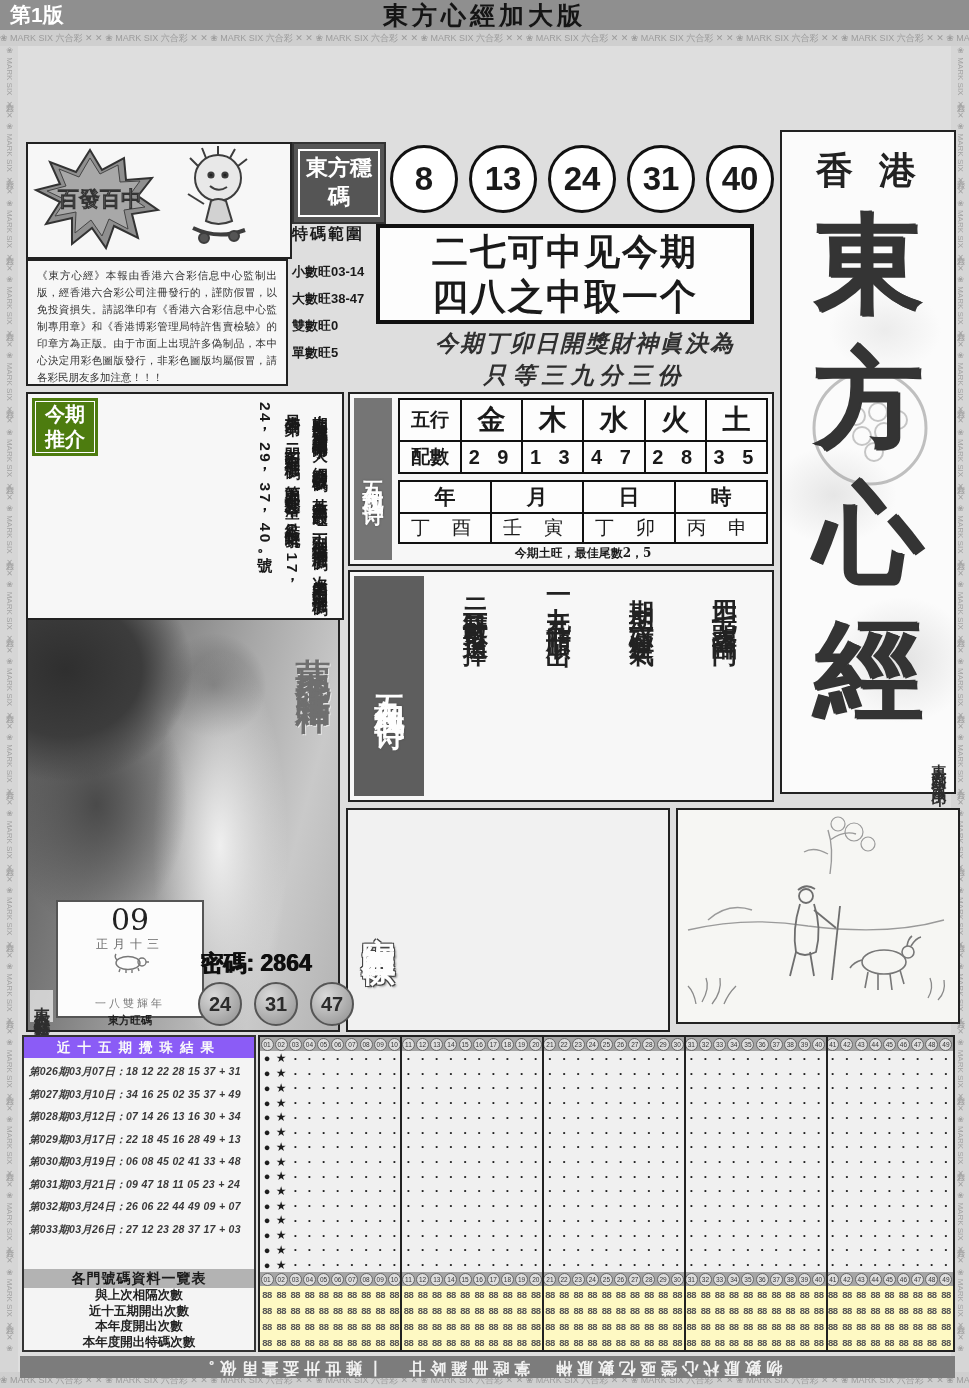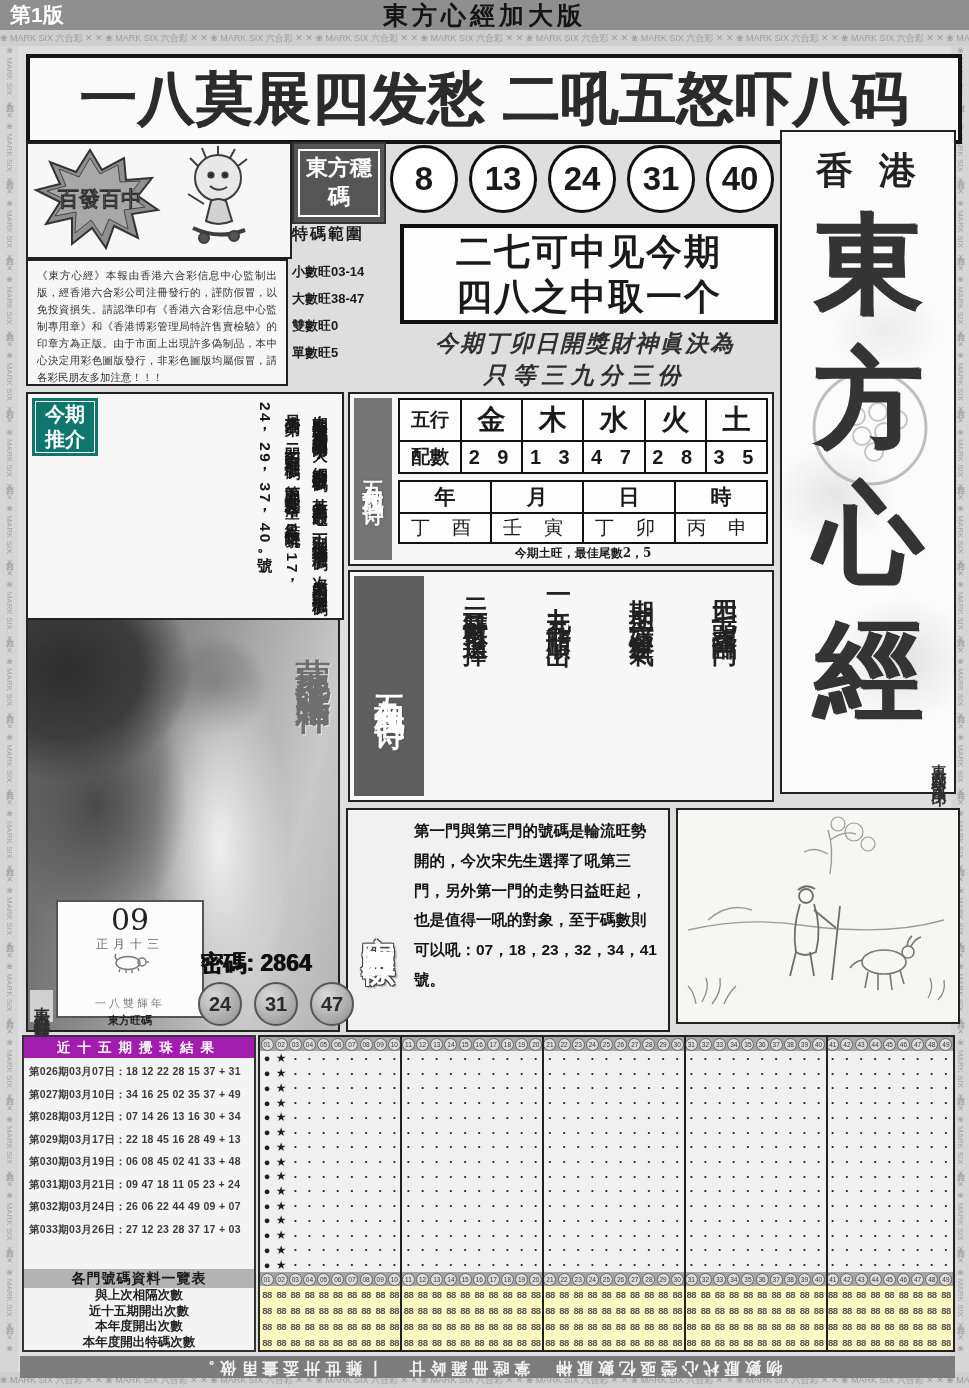--- a/index.html
+++ b/index.html
@@ -33,30 +33,30 @@
   #stableLabel .inner{border:2px solid #fff;width:78px;height:64px;display:flex;align-items:center;justify-content:center;
     color:#fff;font-weight:900;font-size:22px;line-height:1.3;text-align:center;}
   #stableCircles{left:390px;top:144px;width:384px;height:70px;display:flex;justify-content:space-between;align-items:center;}
   .bigcircle{width:62px;height:62px;border:3px solid #111;border-radius:50%;background:#fff;
     display:flex;align-items:center;justify-content:center;font-size:33px;font-weight:700;}
   
   #rangeList{left:292px;top:224px;width:102px;height:162px;}
   #rangeTitle{font-size:16px;font-weight:900;letter-spacing:2px;margin-bottom:18px;}
   .rangeItem{font-size:13px;font-weight:800;margin-bottom:9px;}
   
-  #tipBox{left:400px;top:224px;width:378px;height:100px;border:4px solid #111;background:#fdfdfd;
+  #tipBox{left:376px;top:224px;width:378px;height:100px;border:4px solid #111;background:#fdfdfd;
     display:flex;flex-direction:column;align-items:center;justify-content:center;box-sizing:border-box;}
   #tipBox div{font-size:36px;font-weight:900;line-height:1.25;letter-spacing:2px;}
   .scriptline{left:396px;width:378px;text-align:center;font-family:"DejaVu Serif",serif;font-style:italic;
     font-weight:700;color:#2f2f2f;}
   #script1{top:328px;font-size:23px;letter-spacing:2px;}
   #script2{top:360px;font-size:23px;letter-spacing:6px;}
   
   #recommend{left:26px;top:392px;width:314px;height:224px;}
-  #recLabel{position:absolute;left:4px;top:4px;width:66px;height:58px;background:#0f766e;color:#fff;
+  #recLabel{position:absolute;left:4px;top:4px;width:66px;height:58px;background:#4d7c0f;color:#fff;
     display:flex;align-items:center;justify-content:center;font-weight:900;font-size:20px;line-height:1.25;text-align:center;
     outline:1px solid #fff;outline-offset:-4px;}
   #recText{position:absolute;right:8px;top:8px;bottom:8px;left:76px;writing-mode:vertical-rl;
     font-size:15.5px;font-weight:700;line-height:1.78;letter-spacing:2.5px;color:#191919;}
   
   #tablesBox{left:348px;top:392px;width:426px;height:174px;box-sizing:border-box;}
   .sideLabel{position:absolute;left:4px;top:4px;bottom:4px;width:38px;background:#757575;color:#fefefe;
     writing-mode:vertical-rl;display:flex;align-items:center;justify-content:center;font-weight:900;font-size:21px;
     letter-spacing:6px;text-shadow:0 0 2px #4a4a4a;}
   #tablesArea{position:absolute;left:48px;top:4px;right:4px;}
@@ -118,24 +118,24 @@
   .wcirc{width:13px;height:13px;border-radius:50%;background:#3a3a3a;color:#fff;font-size:8px;font-weight:700;
     display:inline-flex;align-items:center;justify-content:center;}
   #password{position:absolute;left:172px;top:328px;font-size:23px;font-weight:900;color:#0e0e0e;
     text-shadow:1px 0 #0e0e0e;}
   #photoCircles{position:absolute;left:170px;top:362px;display:flex;gap:12px;}
   .pcirc{width:40px;height:40px;border-radius:50%;border:2px solid #555;
     background:radial-gradient(circle at 35% 30%,#d9d9d9,#8e8e8e);display:flex;align-items:center;justify-content:center;
     font-size:20px;font-weight:900;color:#2b2b2b;}
   
   #resultsBox{left:22px;top:1035px;width:234px;height:317px;border:2px solid #333;background:#f4f4f4;box-sizing:border-box;}
-  #resultsHeader{height:21px;background:#a21caf;color:#fafafa;font-weight:900;font-size:13.5px;letter-spacing:7px;
+  #resultsHeader{height:21px;background:#8b5cf6;color:#fafafa;font-weight:900;font-size:13.5px;letter-spacing:7px;
     display:flex;align-items:center;justify-content:center;}
   #resultsRows{padding:7px 0 0 5px;}
-  .resrow{font-size:10.5px;font-weight:700;color:#3a3a3a;height:22.5px;letter-spacing:.3px;}
+  .resrow{font-size:10.5px;font-weight:700;color:#3a3a3a;height:22.5px;letter-spacing:.3px;font-style:italic;}
   #statsBlock{position:absolute;left:0;right:0;bottom:0;}
   #statsTitle{height:19px;background:#b3b3b3;font-size:14px;font-weight:900;display:flex;align-items:center;justify-content:center;letter-spacing:1px;}
   .statlabel{height:15.5px;font-size:12.5px;font-weight:900;display:flex;align-items:center;justify-content:center;color:#222;}
   
   #gridBox{left:258px;top:1035px;width:697px;height:317px;border:2px solid #222;box-sizing:border-box;
     background:#f0f0f0;display:flex;flex-direction:column;}
   .gridrow{display:grid;grid-template-columns:repeat(49,1fr);align-items:center;}
   .hdr{height:14px;background:#a6a6a6;}
   .hdr span{width:11px;height:11px;border:1px solid #666;border-radius:50%;background:#ddd;color:#333;
     font-size:6.5px;line-height:11px;text-align:center;justify-self:center;overflow:hidden;}
@@ -160,21 +160,20 @@
   <div class="abs" id="topbar">
     <div id="edition">第1版</div>
     <div id="mainTitle">東方心經加大版</div>
   </div>
 
   <div class="abs deco" id="decoTop">❀ MARK SIX 六合彩 ✕ ✕  ❀ MARK SIX 六合彩 ✕ ✕  ❀ MARK SIX 六合彩 ✕ ✕  ❀ MARK SIX 六合彩 ✕ ✕  ❀ MARK SIX 六合彩 ✕ ✕  ❀ MARK SIX 六合彩 ✕ ✕  ❀ MARK SIX 六合彩 ✕ ✕  ❀ MARK SIX 六合彩 ✕ ✕  ❀ MARK SIX 六合彩 ✕ ✕  ❀ MARK SIX 六合彩 ✕ ✕  ❀ MARK SIX 六合彩 ✕ ✕  ❀ MARK SIX 六合彩 ✕ ✕  ❀ MARK SIX 六合彩 ✕ ✕  ❀ MARK SIX 六合彩 ✕ ✕  ❀ MARK SIX 六合彩 ✕ ✕  ❀ MARK SIX 六合彩 ✕ ✕  ❀ MARK SIX 六合彩 ✕ ✕  ❀ MARK SIX 六合彩 ✕ ✕  ❀ MARK SIX 六合彩 ✕ ✕  ❀ MARK SIX 六合彩 ✕ ✕  ❀ MARK SIX 六合彩 ✕ ✕  ❀ MARK SIX 六合彩 ✕ ✕  ❀ MARK SIX 六合彩 ✕ ✕  ❀ MARK SIX 六合彩 ✕ ✕  ❀ MARK SIX 六合彩 ✕ ✕  ❀ MARK SIX 六合彩 ✕ ✕  ❀ MARK SIX 六合彩 ✕ ✕  ❀ MARK SIX 六合彩 ✕ ✕  ❀ MARK SIX 六合彩 ✕ ✕  ❀ MARK SIX 六合彩 ✕ ✕  ❀ MARK SIX 六合彩 ✕ ✕  ❀ MARK SIX 六合彩 ✕ ✕  ❀ MARK SIX 六合彩 ✕ ✕  ❀ MARK SIX 六合彩 ✕ ✕  ❀ MARK SIX 六合彩 ✕ ✕  ❀ MARK SIX 六合彩 ✕ ✕  ❀ MARK SIX 六合彩 ✕ ✕  ❀ MARK SIX 六合彩 ✕ ✕  ❀ MARK SIX 六合彩 ✕ ✕  ❀ MARK SIX 六合彩 ✕ ✕  </div>
   <div class="abs deco" id="decoBottom">❀ MARK SIX 六合彩 ✕ ✕  ❀ MARK SIX 六合彩 ✕ ✕  ❀ MARK SIX 六合彩 ✕ ✕  ❀ MARK SIX 六合彩 ✕ ✕  ❀ MARK SIX 六合彩 ✕ ✕  ❀ MARK SIX 六合彩 ✕ ✕  ❀ MARK SIX 六合彩 ✕ ✕  ❀ MARK SIX 六合彩 ✕ ✕  ❀ MARK SIX 六合彩 ✕ ✕  ❀ MARK SIX 六合彩 ✕ ✕  ❀ MARK SIX 六合彩 ✕ ✕  ❀ MARK SIX 六合彩 ✕ ✕  ❀ MARK SIX 六合彩 ✕ ✕  ❀ MARK SIX 六合彩 ✕ ✕  ❀ MARK SIX 六合彩 ✕ ✕  ❀ MARK SIX 六合彩 ✕ ✕  ❀ MARK SIX 六合彩 ✕ ✕  ❀ MARK SIX 六合彩 ✕ ✕  ❀ MARK SIX 六合彩 ✕ ✕  ❀ MARK SIX 六合彩 ✕ ✕  ❀ MARK SIX 六合彩 ✕ ✕  ❀ MARK SIX 六合彩 ✕ ✕  ❀ MARK SIX 六合彩 ✕ ✕  ❀ MARK SIX 六合彩 ✕ ✕  ❀ MARK SIX 六合彩 ✕ ✕  ❀ MARK SIX 六合彩 ✕ ✕  ❀ MARK SIX 六合彩 ✕ ✕  ❀ MARK SIX 六合彩 ✕ ✕  ❀ MARK SIX 六合彩 ✕ ✕  ❀ MARK SIX 六合彩 ✕ ✕  ❀ MARK SIX 六合彩 ✕ ✕  ❀ MARK SIX 六合彩 ✕ ✕  ❀ MARK SIX 六合彩 ✕ ✕  ❀ MARK SIX 六合彩 ✕ ✕  ❀ MARK SIX 六合彩 ✕ ✕  ❀ MARK SIX 六合彩 ✕ ✕  ❀ MARK SIX 六合彩 ✕ ✕  ❀ MARK SIX 六合彩 ✕ ✕  ❀ MARK SIX 六合彩 ✕ ✕  ❀ MARK SIX 六合彩 ✕ ✕  </div>
   <div class="abs decoV" id="decoLeft">❀ MARK SIX 六合彩 ✕ ✕  ❀ MARK SIX 六合彩 ✕ ✕  ❀ MARK SIX 六合彩 ✕ ✕  ❀ MARK SIX 六合彩 ✕ ✕  ❀ MARK SIX 六合彩 ✕ ✕  ❀ MARK SIX 六合彩 ✕ ✕  ❀ MARK SIX 六合彩 ✕ ✕  ❀ MARK SIX 六合彩 ✕ ✕  ❀ MARK SIX 六合彩 ✕ ✕  ❀ MARK SIX 六合彩 ✕ ✕  ❀ MARK SIX 六合彩 ✕ ✕  ❀ MARK SIX 六合彩 ✕ ✕  ❀ MARK SIX 六合彩 ✕ ✕  ❀ MARK SIX 六合彩 ✕ ✕  ❀ MARK SIX 六合彩 ✕ ✕  ❀ MARK SIX 六合彩 ✕ ✕  ❀ MARK SIX 六合彩 ✕ ✕  ❀ MARK SIX 六合彩 ✕ ✕  ❀ MARK SIX 六合彩 ✕ ✕  ❀ MARK SIX 六合彩 ✕ ✕  ❀ MARK SIX 六合彩 ✕ ✕  ❀ MARK SIX 六合彩 ✕ ✕  ❀ MARK SIX 六合彩 ✕ ✕  ❀ MARK SIX 六合彩 ✕ ✕  ❀ MARK SIX 六合彩 ✕ ✕  ❀ MARK SIX 六合彩 ✕ ✕  ❀ MARK SIX 六合彩 ✕ ✕  ❀ MARK SIX 六合彩 ✕ ✕  ❀ MARK SIX 六合彩 ✕ ✕  ❀ MARK SIX 六合彩 ✕ ✕  ❀ MARK SIX 六合彩 ✕ ✕  ❀ MARK SIX 六合彩 ✕ ✕  ❀ MARK SIX 六合彩 ✕ ✕  ❀ MARK SIX 六合彩 ✕ ✕  ❀ MARK SIX 六合彩 ✕ ✕  ❀ MARK SIX 六合彩 ✕ ✕  ❀ MARK SIX 六合彩 ✕ ✕  ❀ MARK SIX 六合彩 ✕ ✕  ❀ MARK SIX 六合彩 ✕ ✕  ❀ MARK SIX 六合彩 ✕ ✕  </div>
   <div class="abs decoV" id="decoRight">❀ MARK SIX 六合彩 ✕ ✕  ❀ MARK SIX 六合彩 ✕ ✕  ❀ MARK SIX 六合彩 ✕ ✕  ❀ MARK SIX 六合彩 ✕ ✕  ❀ MARK SIX 六合彩 ✕ ✕  ❀ MARK SIX 六合彩 ✕ ✕  ❀ MARK SIX 六合彩 ✕ ✕  ❀ MARK SIX 六合彩 ✕ ✕  ❀ MARK SIX 六合彩 ✕ ✕  ❀ MARK SIX 六合彩 ✕ ✕  ❀ MARK SIX 六合彩 ✕ ✕  ❀ MARK SIX 六合彩 ✕ ✕  ❀ MARK SIX 六合彩 ✕ ✕  ❀ MARK SIX 六合彩 ✕ ✕  ❀ MARK SIX 六合彩 ✕ ✕  ❀ MARK SIX 六合彩 ✕ ✕  ❀ MARK SIX 六合彩 ✕ ✕  ❀ MARK SIX 六合彩 ✕ ✕  ❀ MARK SIX 六合彩 ✕ ✕  ❀ MARK SIX 六合彩 ✕ ✕  ❀ MARK SIX 六合彩 ✕ ✕  ❀ MARK SIX 六合彩 ✕ ✕  ❀ MARK SIX 六合彩 ✕ ✕  ❀ MARK SIX 六合彩 ✕ ✕  ❀ MARK SIX 六合彩 ✕ ✕  ❀ MARK SIX 六合彩 ✕ ✕  ❀ MARK SIX 六合彩 ✕ ✕  ❀ MARK SIX 六合彩 ✕ ✕  ❀ MARK SIX 六合彩 ✕ ✕  ❀ MARK SIX 六合彩 ✕ ✕  ❀ MARK SIX 六合彩 ✕ ✕  ❀ MARK SIX 六合彩 ✕ ✕  ❀ MARK SIX 六合彩 ✕ ✕  ❀ MARK SIX 六合彩 ✕ ✕  ❀ MARK SIX 六合彩 ✕ ✕  ❀ MARK SIX 六合彩 ✕ ✕  ❀ MARK SIX 六合彩 ✕ ✕  ❀ MARK SIX 六合彩 ✕ ✕  ❀ MARK SIX 六合彩 ✕ ✕  ❀ MARK SIX 六合彩 ✕ ✕  </div>
 
-  <div class="abs" id="headline">一八莫展四发愁  二吼五怒吓八码</div>
 
   <div class="abs b2" id="burstBox">
     <svg width="258" height="109" viewBox="0 0 258 109">
       <polygon points="62,6 74,26 96,14 98,36 124,34 110,52 130,66 104,70 110,94 86,82 78,104 64,84 44,100 44,74 18,80 32,58 8,46 32,40 22,18 48,28" fill="#8f8f8f" stroke="#333" stroke-width="2"></polygon>
       <polygon points="62,14 72,30 90,21 92,38 112,37 101,52 117,63 96,66 100,85 81,75 74,92 63,76 47,89 48,68 27,72 38,56 19,47 38,42 31,25 51,33" fill="#a8a8a8" stroke="#444" stroke-width="1"></polygon>
       <text x="30" y="62" font-size="21" font-weight="bold" fill="#fff" stroke="#333" stroke-width="0.6">百發百中</text>
       <g stroke="#3d3d3d" stroke-width="2" fill="#e8e8e8">
         <circle cx="190" cy="34" r="23"></circle>
         <path d="M170 22 l-8 -8 M178 14 l-4 -10 M190 11 l0 -9 M202 14 l5 -9 M210 22 l9 -7" fill="none"></path>
         <circle cx="183" cy="31" r="2.6" fill="#222"></circle>
@@ -272,21 +271,20 @@
     <div id="poemArea">
         <div class="poemline">四七一頭喜臨門</div>
         <div class="poemline">期期二六碰運氣</div>
         <div class="poemline">一九三五順順出</div>
         <div class="poemline">二三雙數可追捧</div>
       </div>
   </div>
 
   <div class="abs b2" id="masterBox">
     <div id="masterLabel">宋大師專供</div>
-    <div id="masterText">第一門與第三門的號碼是輪流旺勢開的，今次宋先生選擇了吼第三門，另外第一門的走勢日益旺起，也是值得一吼的對象，至于碼數則可以吼：07，18，23，32，34，41號。</div>
   </div>
 
   <div class="abs b2" id="paintBox">
     <svg width="276" height="208" viewBox="0 0 276 208">
       <g stroke="#9a9a9a" stroke-width="1.4" fill="none">
         <path d="M10 120 q60 -14 120 -4 q80 10 136 -6"></path>
         <path d="M30 110 q20 -18 44 -10"></path>
         <path d="M150 20 q6 18 2 44 M152 30 q14 -10 26 -6 M150 44 q-14 -8 -24 -2"></path>
         <circle cx="176" cy="22" r="9" stroke-width="1.2"></circle>
         <circle cx="160" cy="14" r="7" stroke-width="1.2"></circle>

